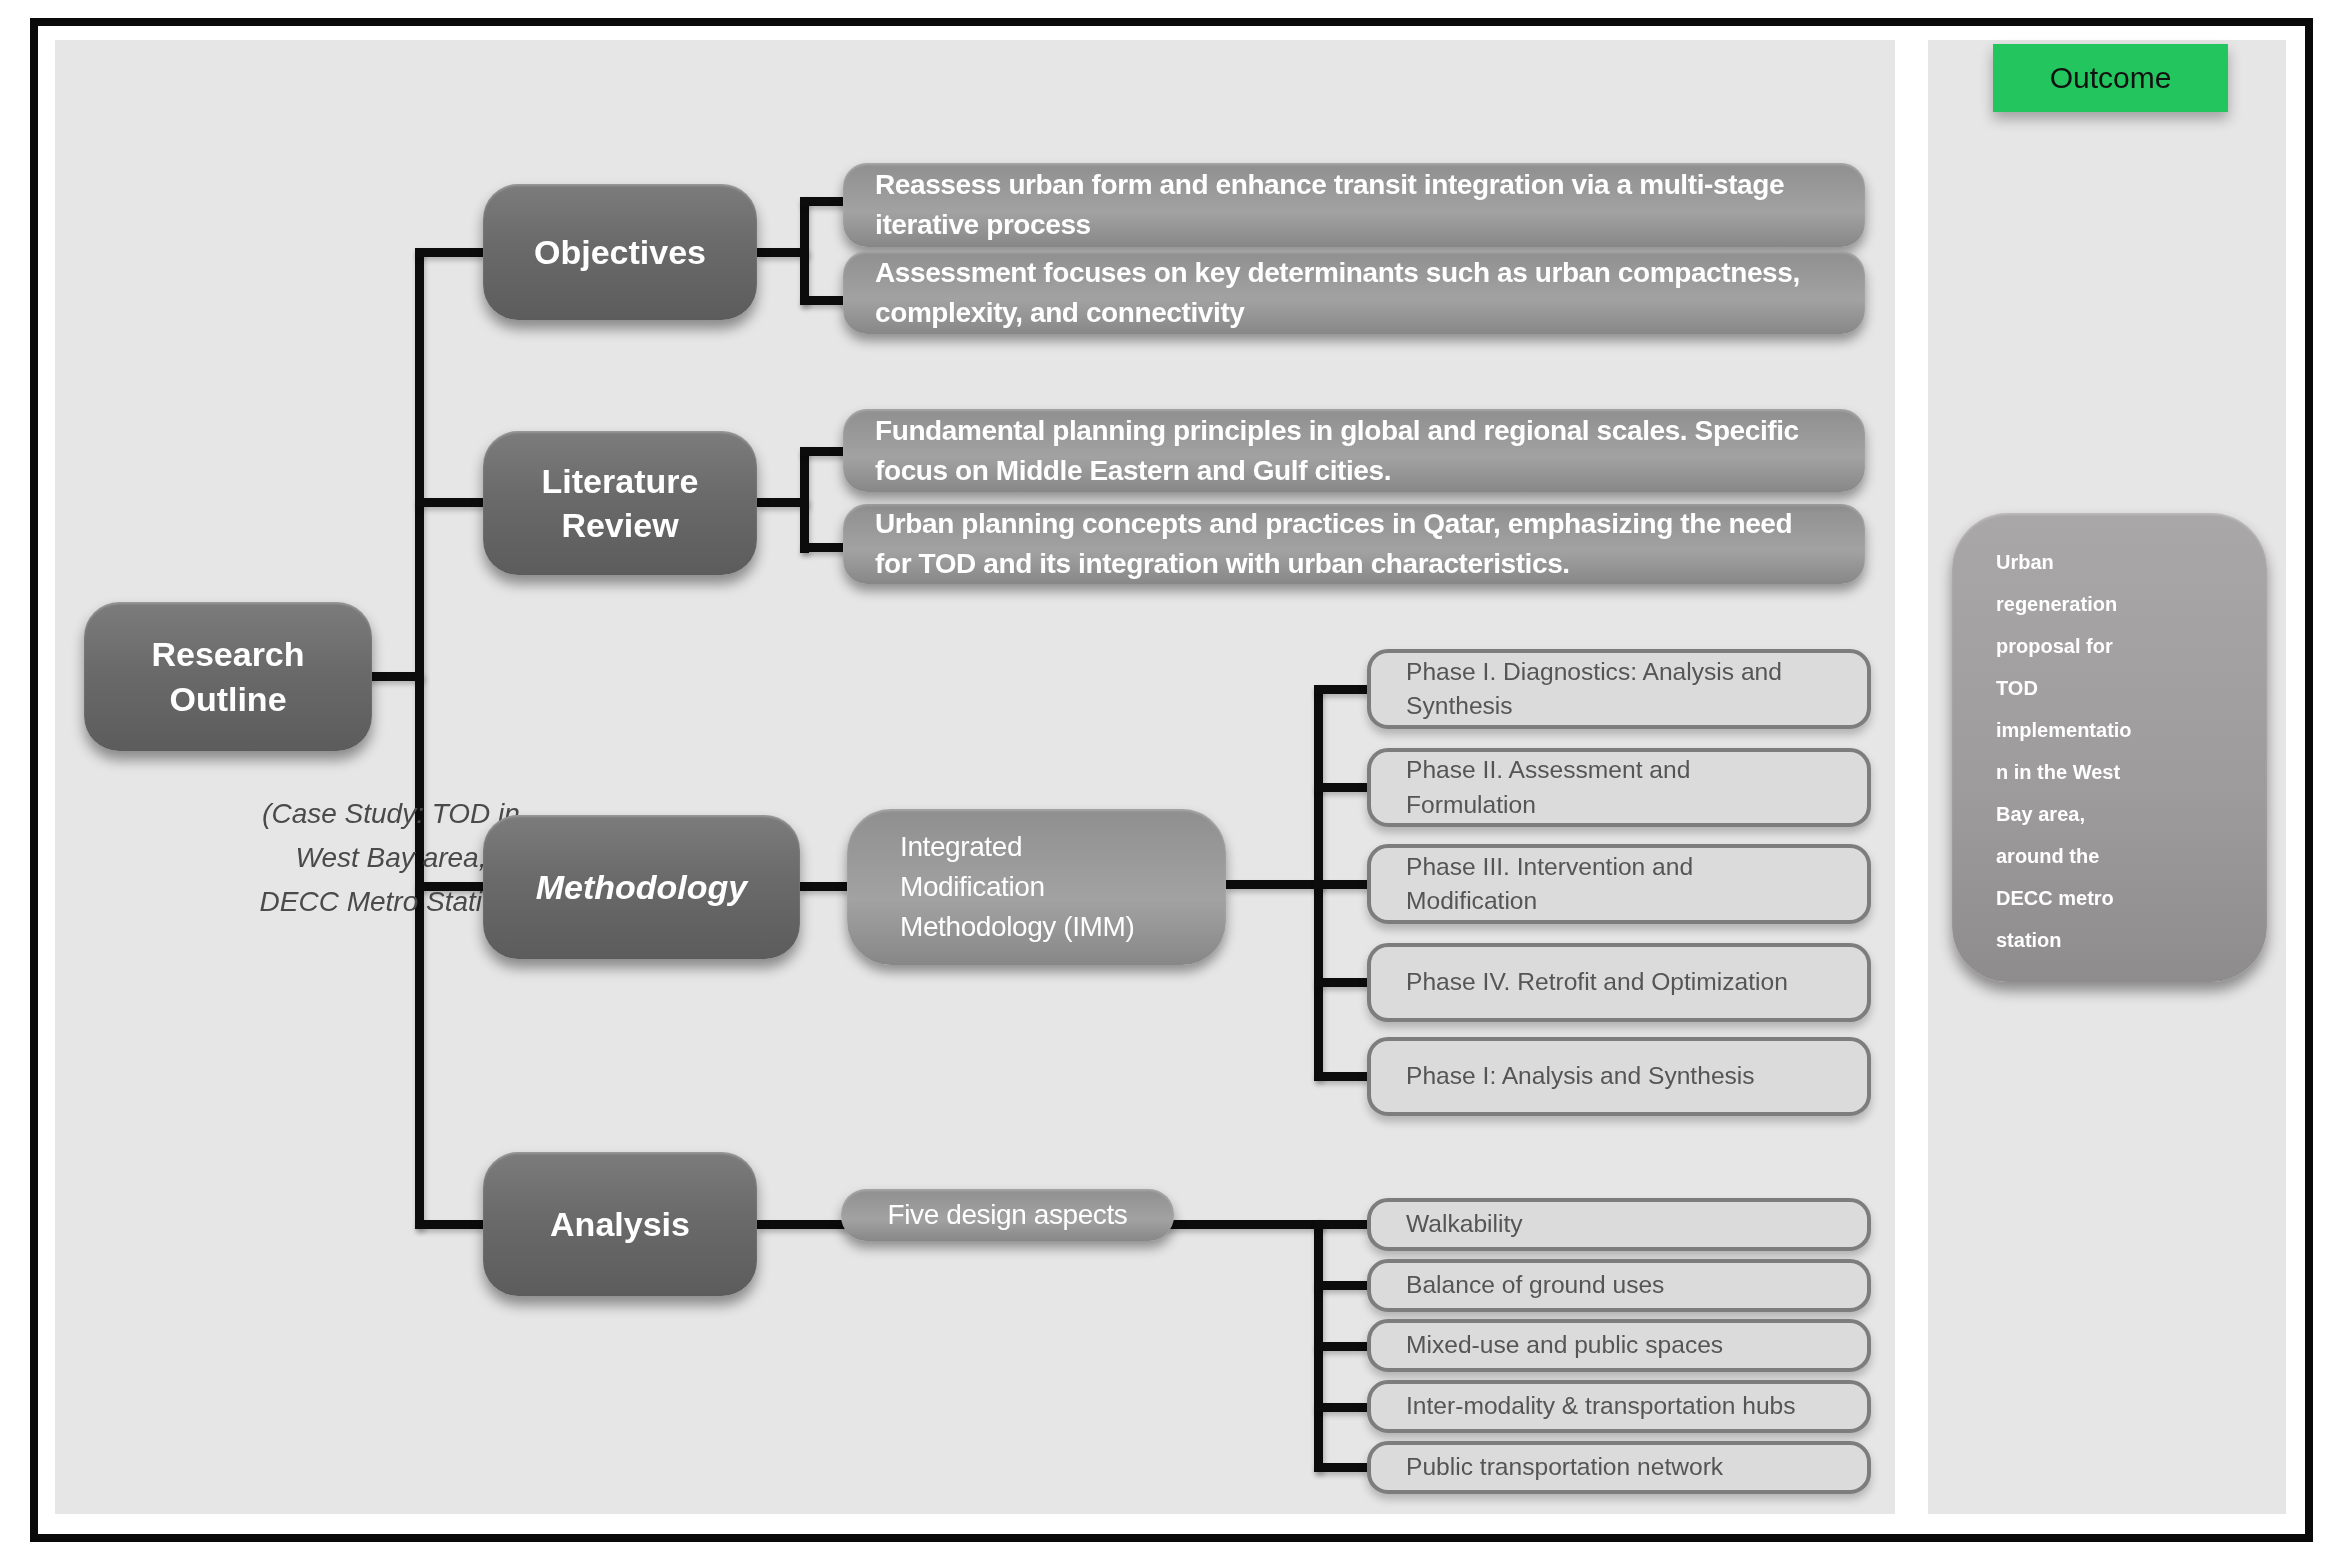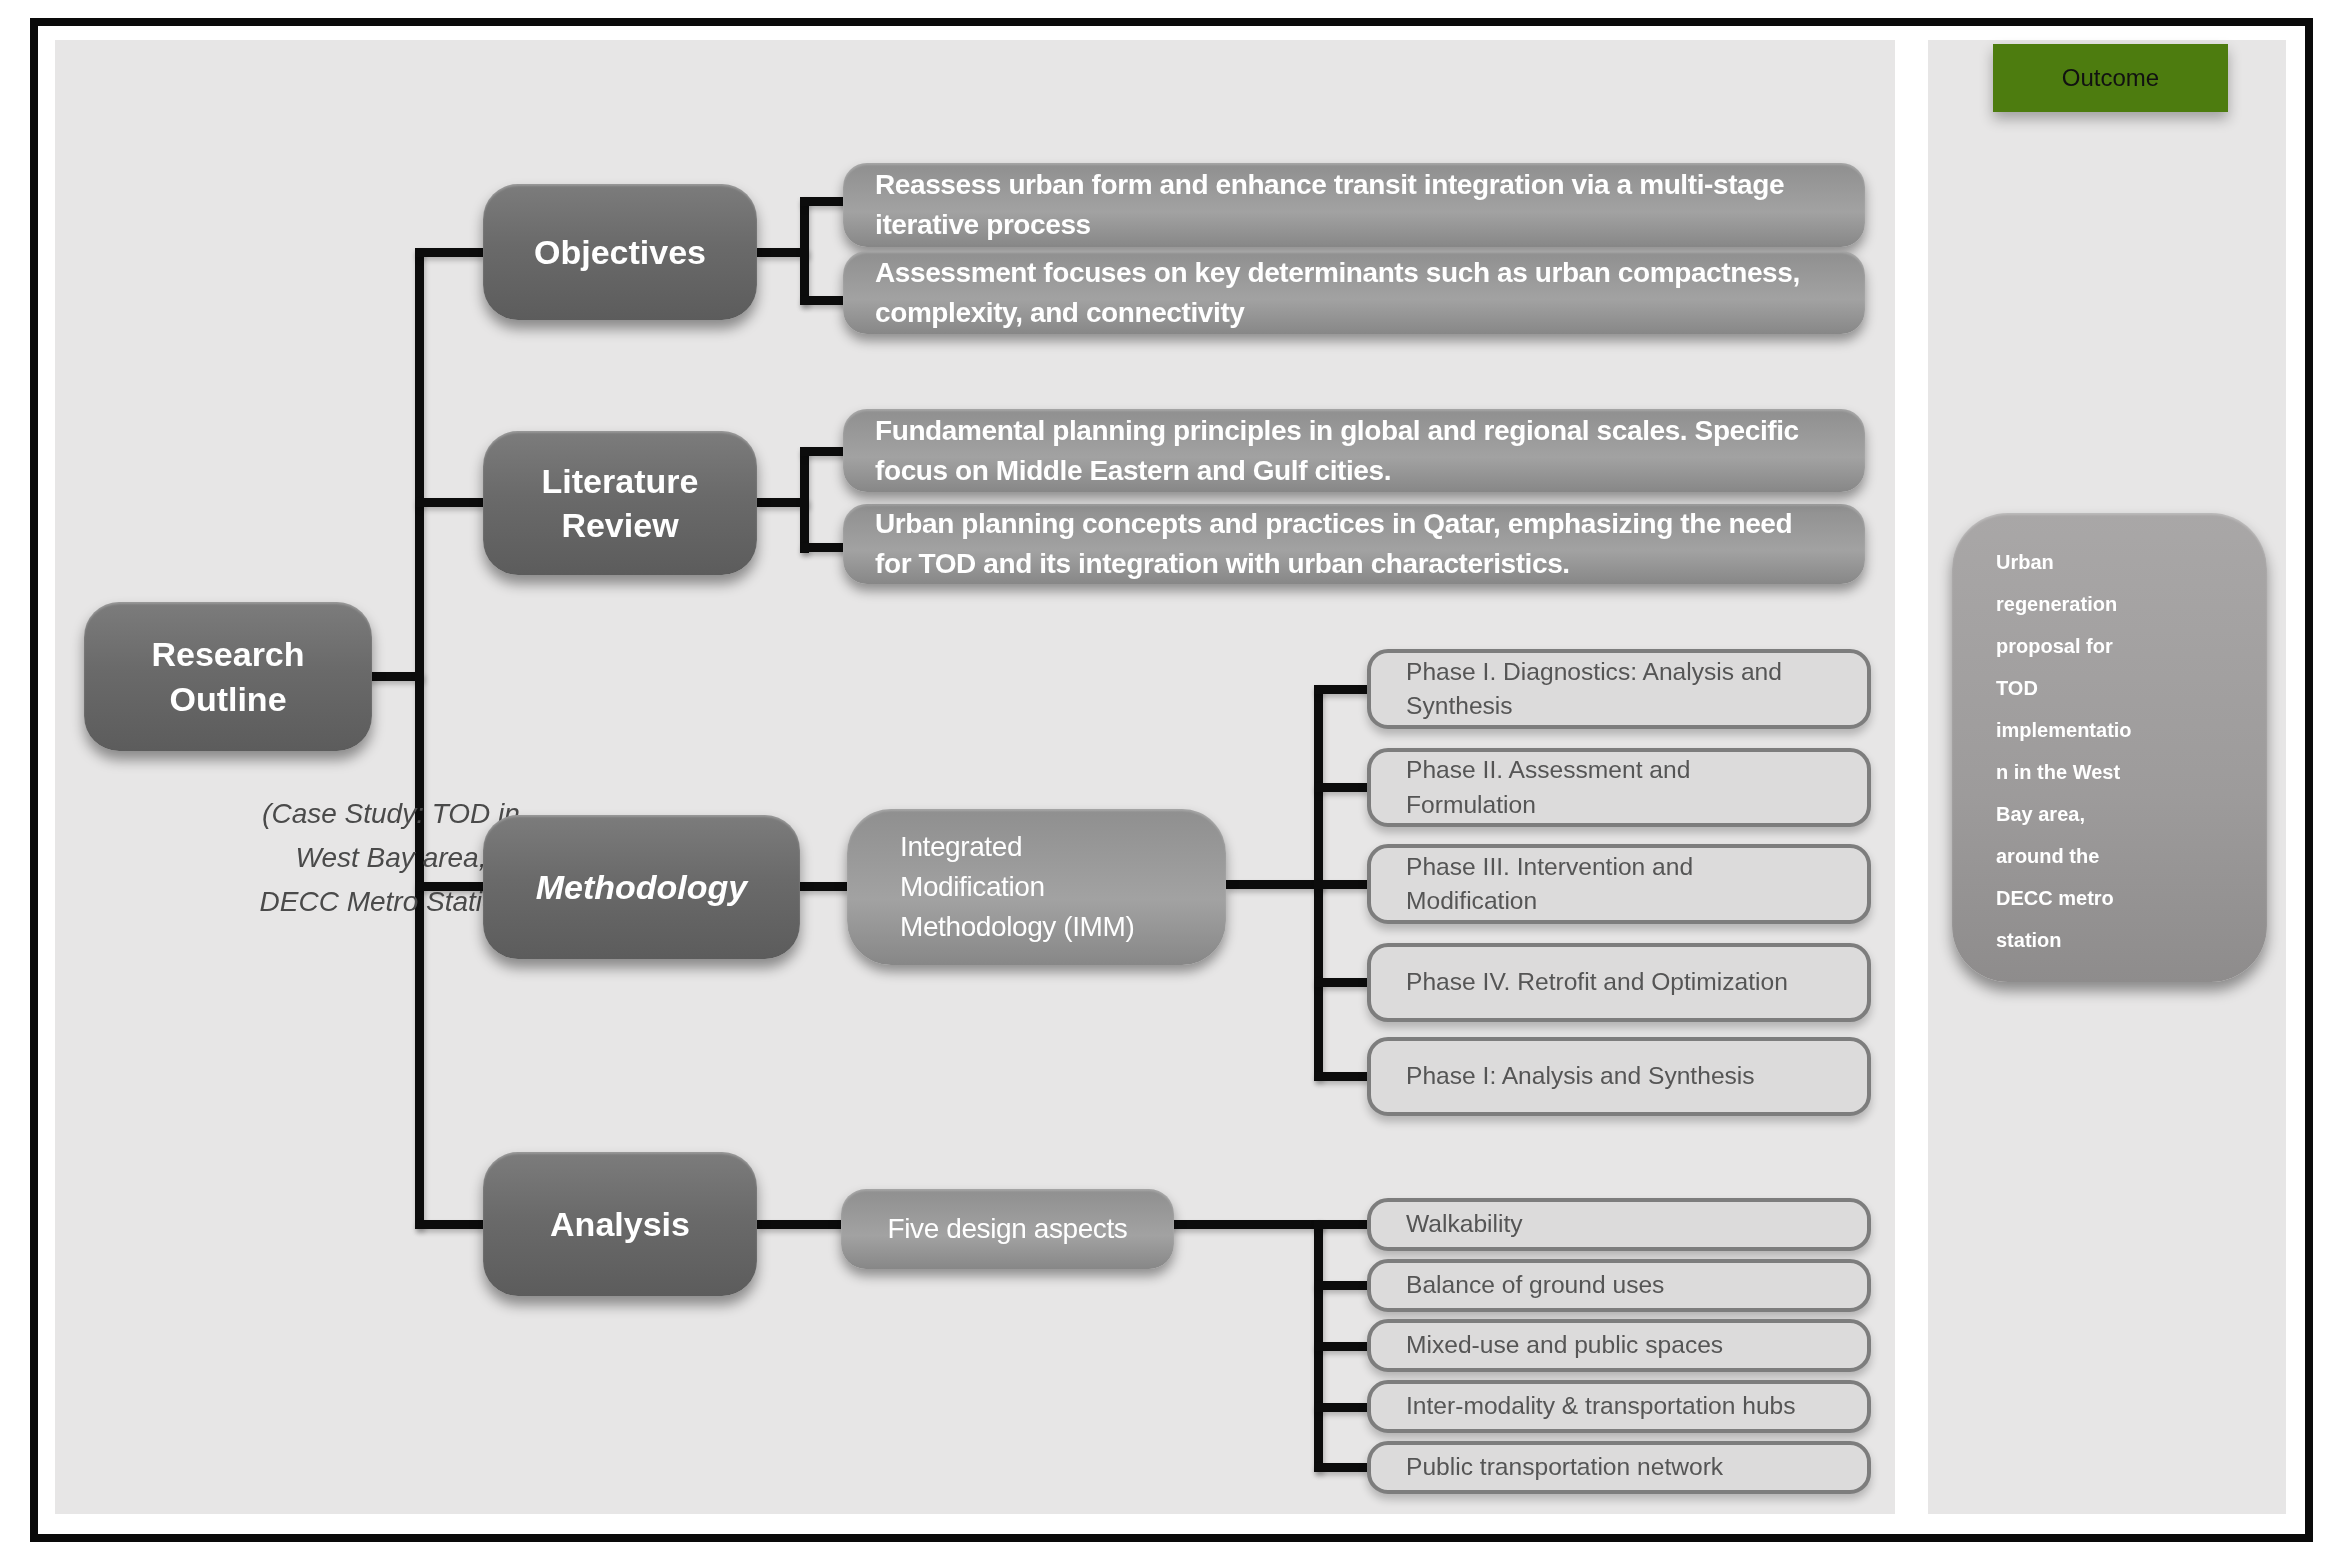--- a/index.html
+++ b/index.html
@@ -29,21 +29,21 @@
   .box-light{
     background:#dcdbdb;border:4.9px solid #7d7d7d;border-radius:21px;
     color:#555555;font-size:24.6px;line-height:1.4;padding:0 14px 0 35px;white-space:pre-line;
     box-shadow:0 5.6px 8.4px rgba(0,0,0,0.22);
   }
   .caption{
     position:absolute;z-index:2;color:#4a4a4a;font-style:italic;font-size:28px;
     line-height:1.58;text-align:center;white-space:pre-line;
   }
   .outcome-header{
-    position:absolute;z-index:2;background:#4d7c0f;color:#111111;font-size:24px;
+    position:absolute;z-index:2;background:#22c55e;color:#111111;font-size:30px;
     display:flex;align-items:center;justify-content:center;
     box-shadow:0 7px 12.7px rgba(0,0,0,0.30);
   }
   .outcome-box{
     position:absolute;z-index:2;border-radius:56px;color:#ffffff;font-size:20px;
     line-height:42px;font-weight:700;white-space:pre-line;box-sizing:border-box;
     background:linear-gradient(180deg,#a9a7a7 0%,#9d9b9b 60%,#8e8c8c 100%);
     padding:28px 39px 0 44px;
     box-shadow:0 8.4px 14px rgba(0,0,0,0.40), inset 0 2.1px 2.1px rgba(255,255,255,0.22);
   }
@@ -151,21 +151,21 @@
   <div class="box box-light" style="left:1367px;top:943px;width:504px;height:79px;">
     <span>Phase IV. Retrofit and Optimization</span>
   </div>
   <div class="box box-light" style="left:1367px;top:1037px;width:504px;height:79px;">
     <span>Phase I: Analysis and Synthesis</span>
   </div>
 
   <div class="box box-dark" style="left:483px;top:1152px;width:274px;height:144px;">
     <span>Analysis</span>
   </div>
-  <div class="box box-med" style="left:841px;top:1189px;width:333px;height:80px;border-radius:25px;justify-content:center;text-align:center;font-weight:500;">
+  <div class="box box-med" style="left:841px;top:1189px;width:333px;height:52px;border-radius:25px;justify-content:center;text-align:center;font-weight:500;">
     <span>Five design aspects</span>
   </div>
   <div class="box box-light" style="left:1367px;top:1198px;width:504px;height:53px;">
     <span>Walkability</span>
   </div>
   <div class="box box-light" style="left:1367px;top:1259px;width:504px;height:53px;">
     <span>Balance of ground uses</span>
   </div>
   <div class="box box-light" style="left:1367px;top:1319px;width:504px;height:53px;">
     <span>Mixed-use and public spaces</span>

